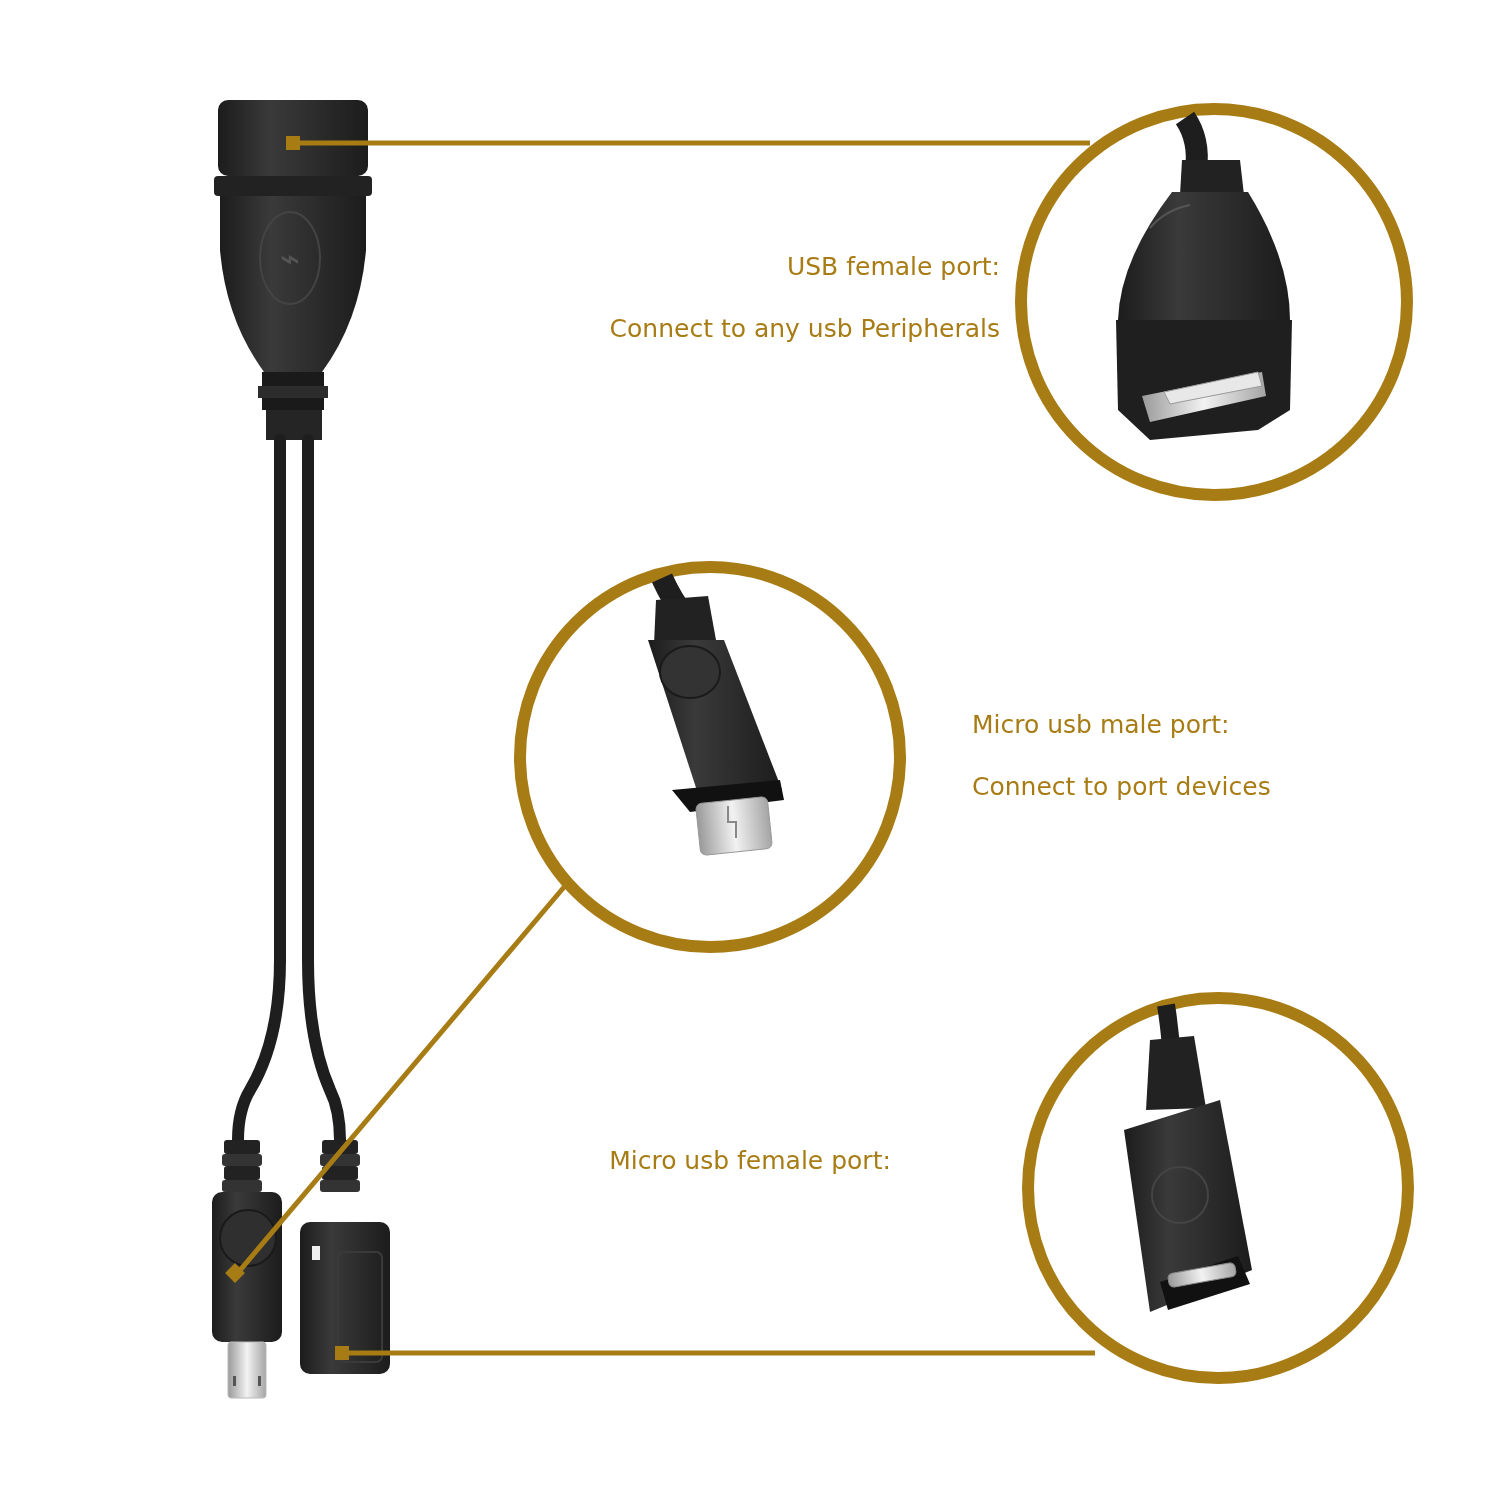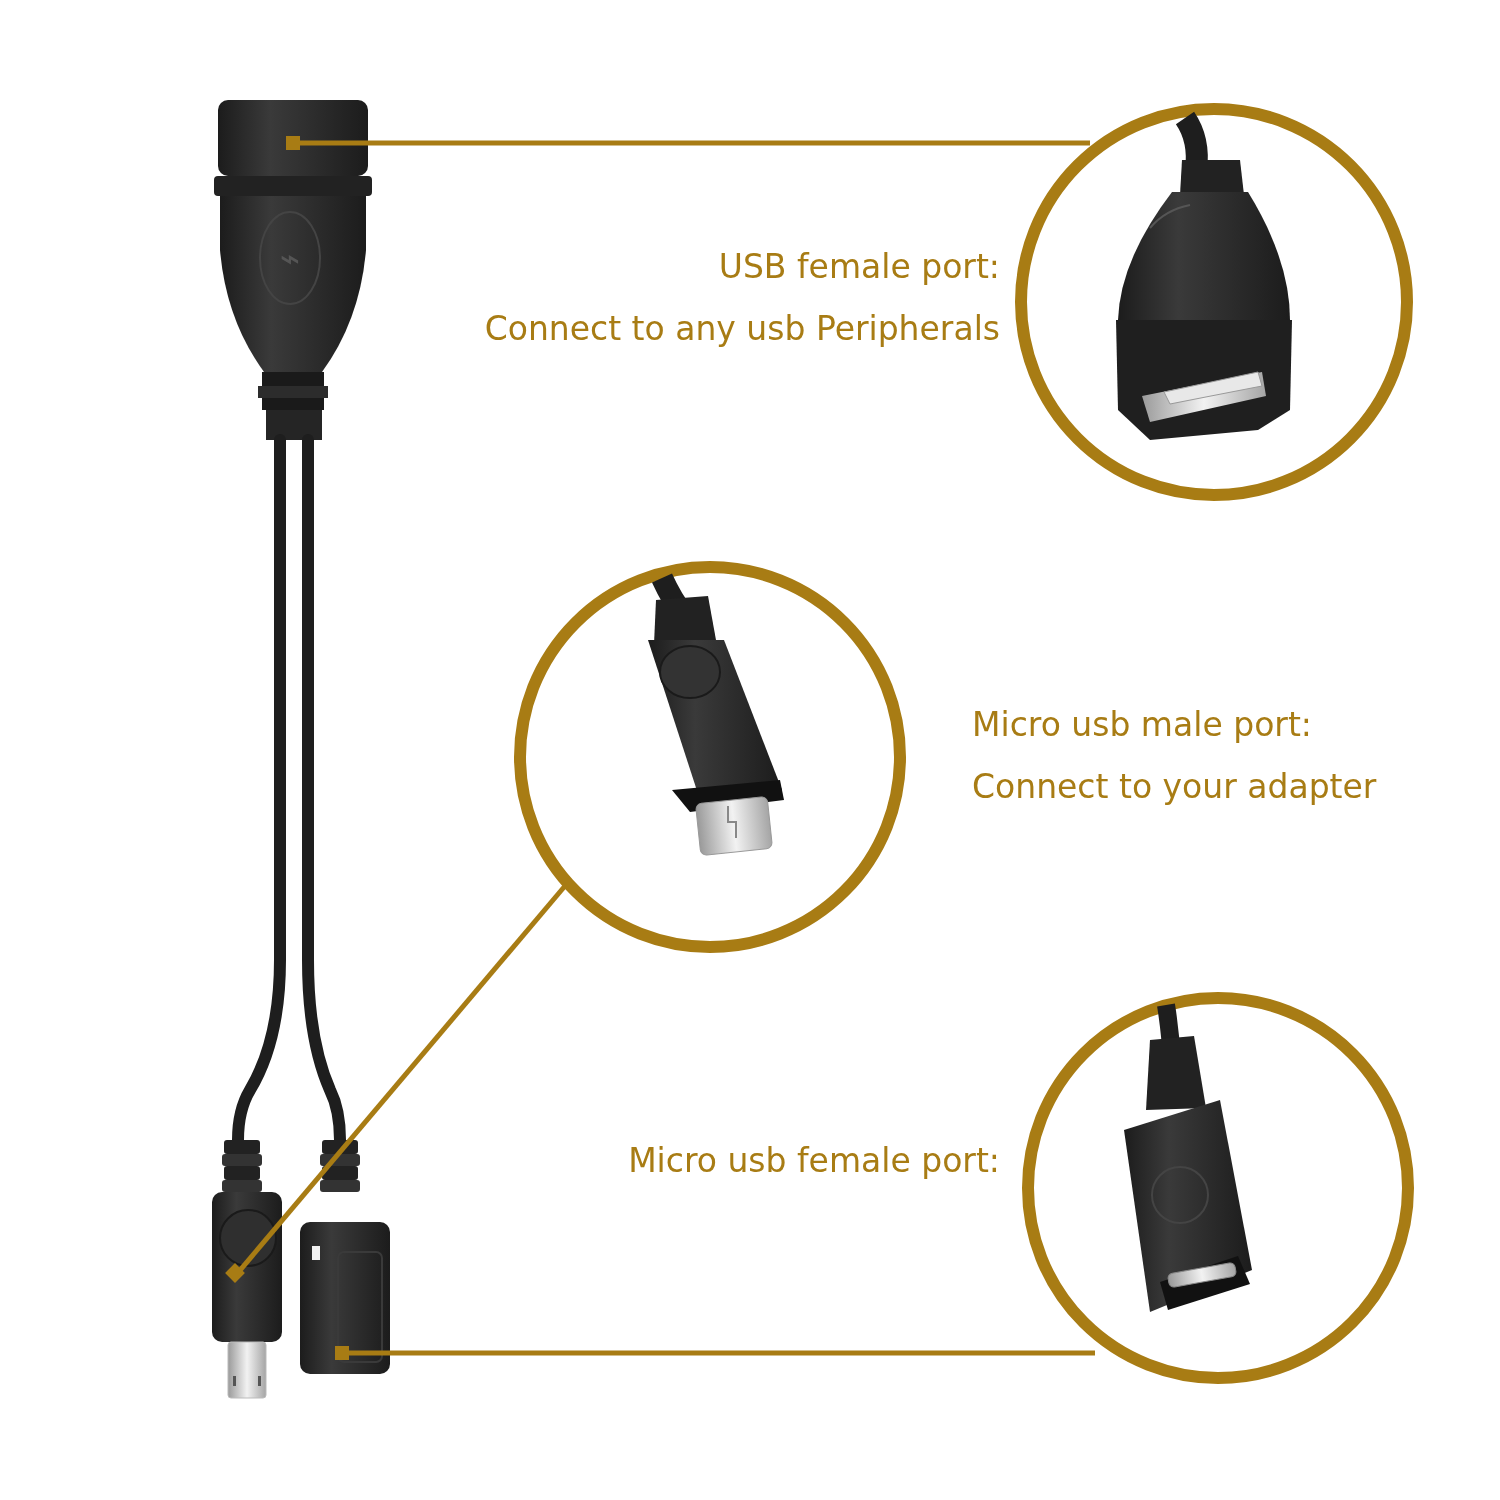--- a/index.html
+++ b/index.html
@@ -1,19 +1,19 @@
 <!DOCTYPE html>
 <html><head>
 <meta charset="utf-8">
 <style>
   html, body { margin: 0; padding: 0; background: #ffffff; }
   body { width: 1500px; height: 1500px; position: relative; overflow: hidden; font-family: "DejaVu Sans", sans-serif; }
   .stage { position: absolute; left: 0; top: 0; width: 1500px; height: 1500px; }
   svg.art { position: absolute; left: 0; top: 0; }
-  .label { position: absolute; color: #a87c14; font-family: "DejaVu Sans", sans-serif; font-size: 33px; line-height: 62px; white-space: nowrap; letter-spacing: 0px; }
+  .label { position: absolute; color: #a87c14; font-family: "DejaVu Sans", sans-serif; font-size: 25px; line-height: 62px; white-space: nowrap; letter-spacing: 0px; }
   .label.right { text-align: right; }
   .label.left { text-align: left; }
   .label .line { display: block; }
 </style>
 </head>
 <body>
 
 <div class="stage">
 
   <svg class="art" width="1500" height="1500" viewBox="0 0 1500 1500" xmlns="http://www.w3.org/2000/svg">
@@ -117,19 +117,19 @@
     </g>
   </svg>
 
   <div class="label right" style="left: 440px; top: 236px; width: 560px;">
     <span class="line">USB female port:</span>
     <span class="line">Connect to any usb Peripherals</span>
   </div>
 
   <div class="label left" style="left: 972px; top: 694px; width: 500px;">
     <span class="line">Micro usb male port:</span>
-    <span class="line">Connect to your adapter</span>
+    <span class="line">Connect to port devices</span>
   </div>
 
-  <div class="label right" style="left: 500px; top: 1130px; width: 500px;">
+  <div class="label right" style="left: 500px; top: 1130px; width: 500px; text-align: center;">
     <span class="line">Micro usb female port:</span>
   </div>
 </div>
 
 </body></html>

